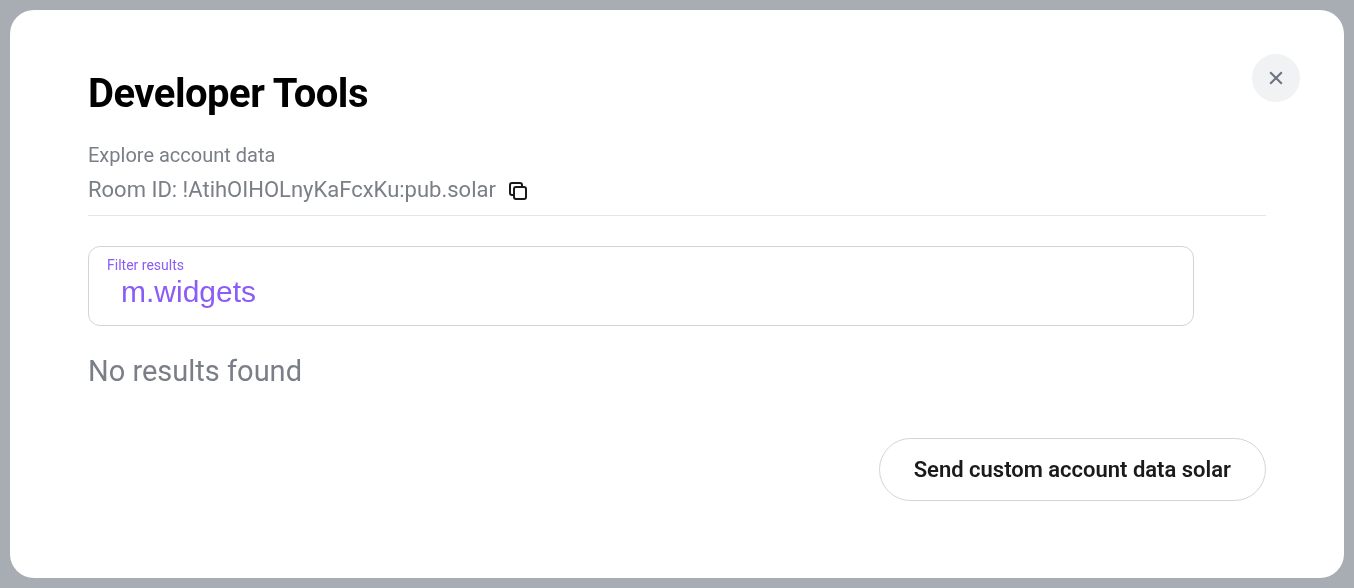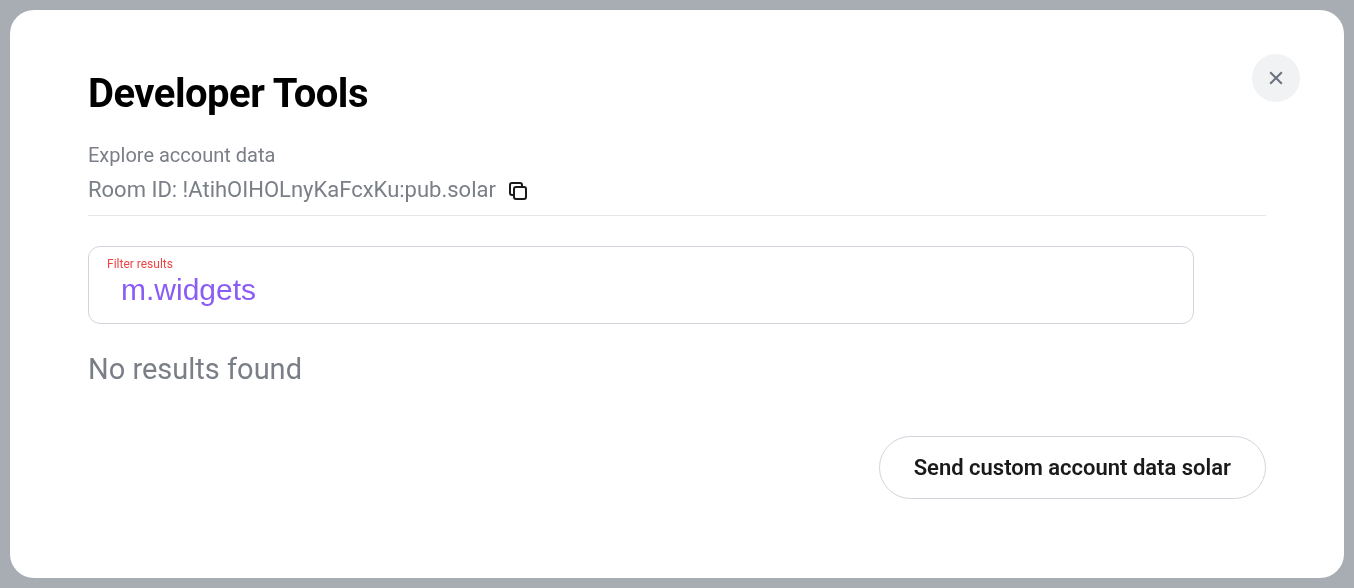--- a/index.html
+++ b/index.html
@@ -85,22 +85,22 @@
       fill: none;
     }
     .filter-container {
       border: 1px solid #d1d5db;
       border-radius: 12px;
       padding: 10px 18px 16px 18px;
       width: calc(100% - 72px);
       margin-bottom: 28px;
     }
     .filter-label {
-      font-size: 12px;
-      color: #ef4444;
+      font-size: 14px;
+      color: #8b5cf6;
       font-weight: 400;
       display: block;
       margin-bottom: 2px;
     }
     .filter-input {
       border: none;
       outline: none;
       font-size: 30px;
       color: #8b5cf6;
       width: 100%;

